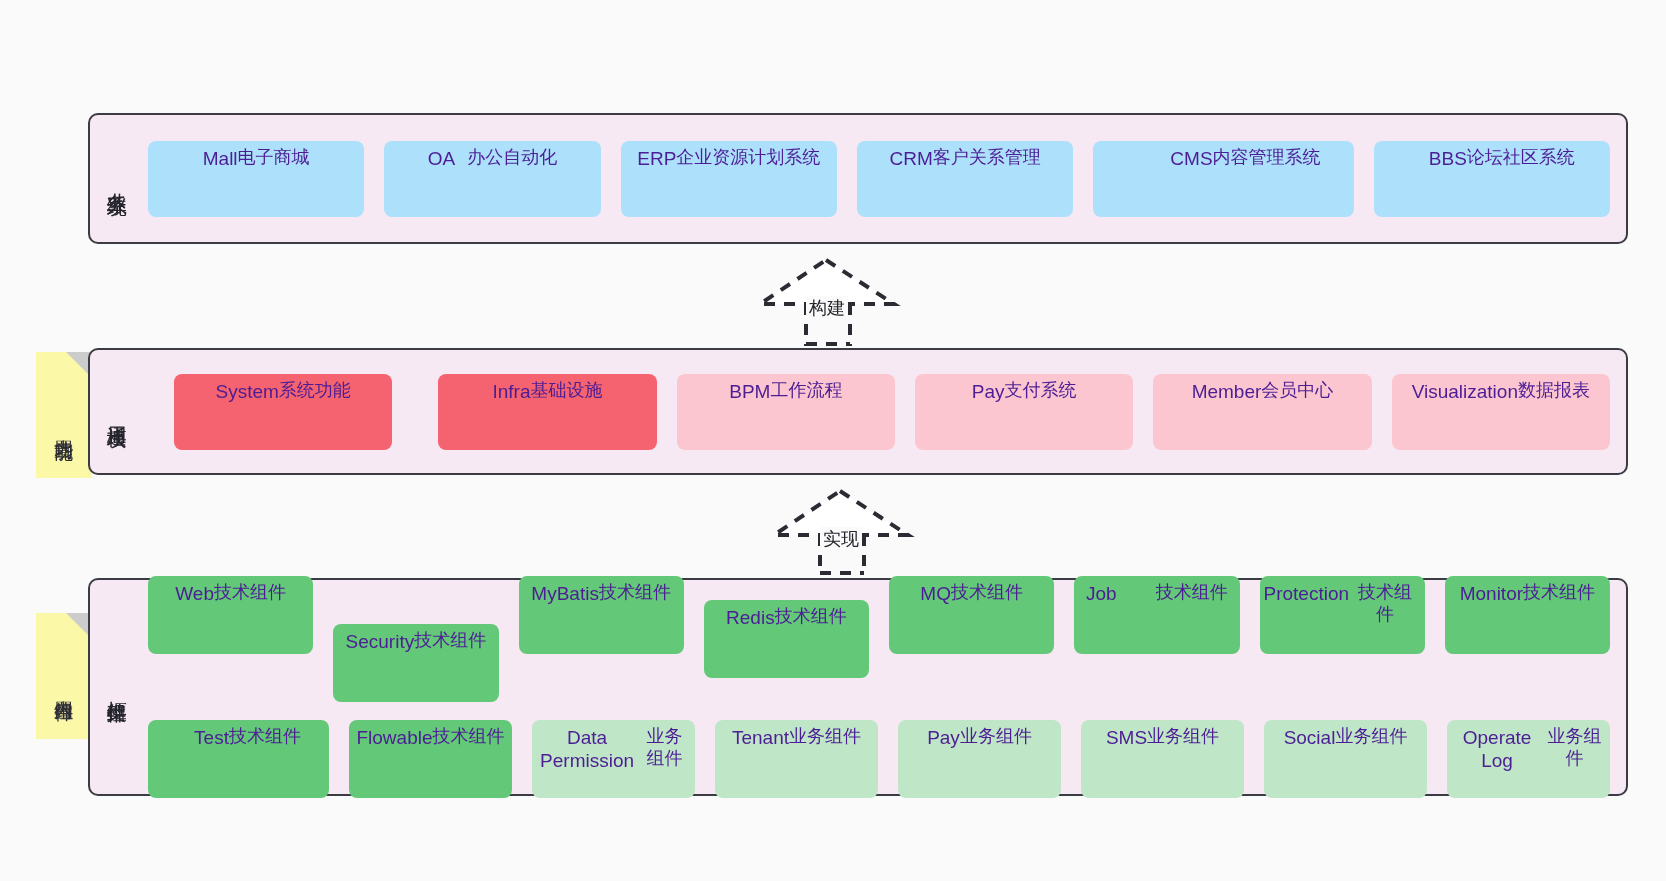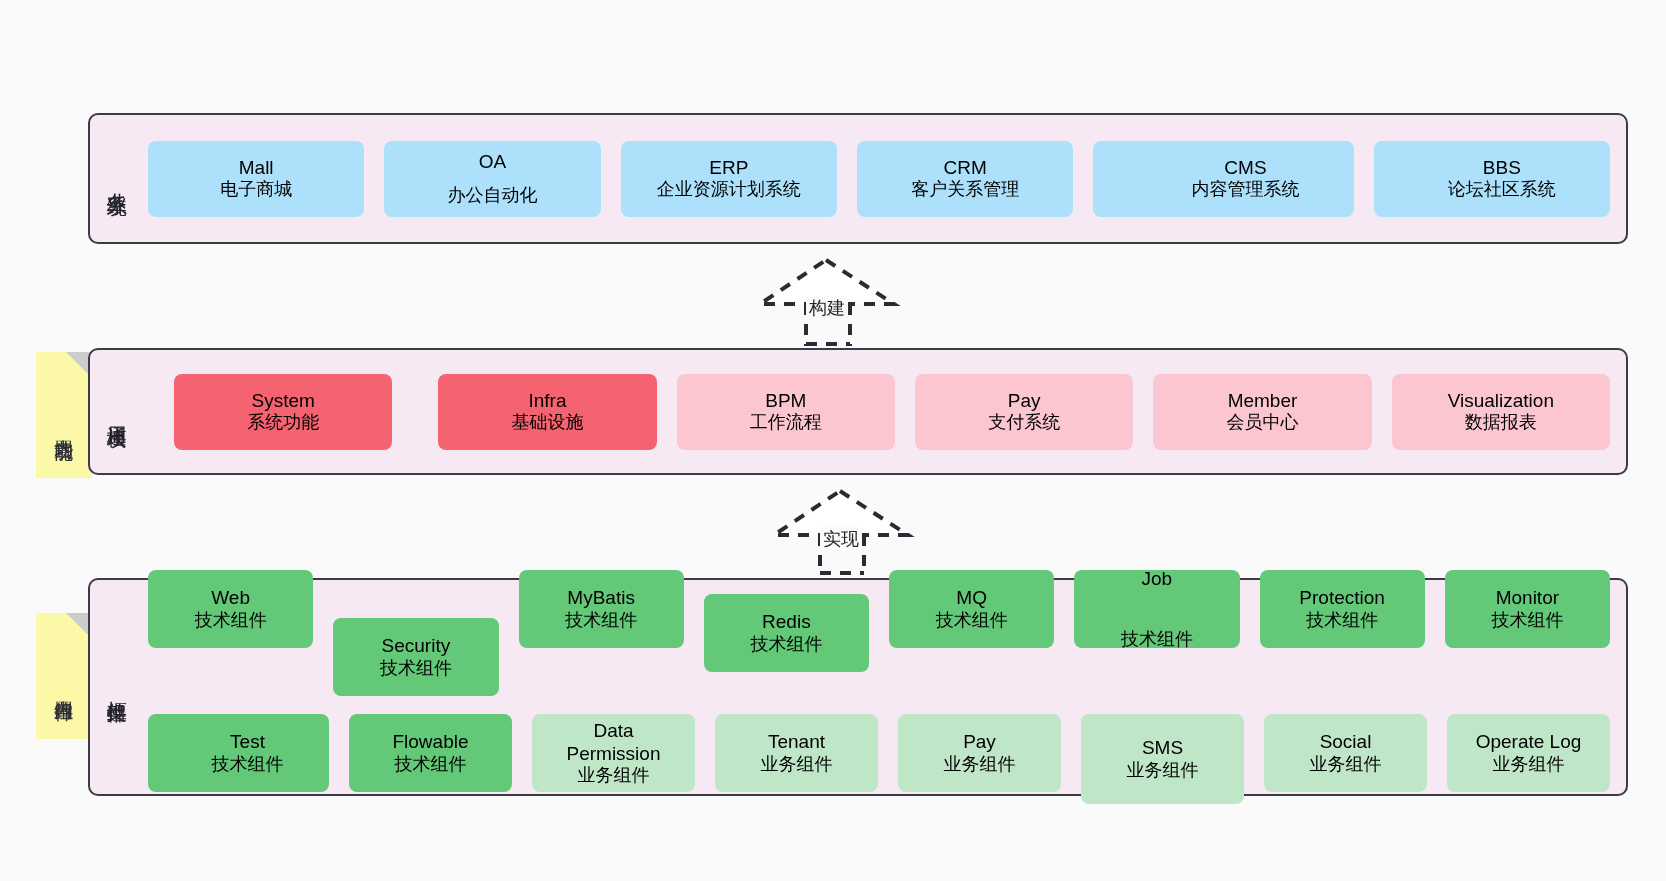--- a/index.html
+++ b/index.html
@@ -45,25 +45,25 @@
   .row {
     display: flex;
     gap: 20px;
     align-items: stretch;
   }
   .row > .card { flex: 1 1 0; }
 
   .card {
     border-radius: 8px;
     display: flex;
-    flex-direction: column;
-    align-items: center;
+    flex-direction: row;
+    align-items: flex-start;
     justify-content: center;
     text-align: center;
-    color: #000000;
+    color: #4c1d95;
     line-height: 1.22;
     padding: 6px 4px;
     user-select: none;
   }
   .card .en { font-size: 19px; }
   .card .cn { font-size: 18px; }
 
   
   .c-blue      { background: #ace0fb; }
   .c-red       { background: #f4636f; margin-left: 26px; }
@@ -261,21 +261,21 @@
           <span class="cn">业务组件</span>
         </div>
         <div class="card c-greenlite" style="height:78px;">
           <span class="en">Tenant</span>
           <span class="cn">业务组件</span>
         </div>
         <div class="card c-greenlite" style="height:78px;">
           <span class="en">Pay</span>
           <span class="cn">业务组件</span>
         </div>
-        <div class="card c-greenlite" style="height:90px;">
+        <div class="card c-greenlite" style="height:78px;">
           <span class="en">SMS</span>
           <span class="cn">业务组件</span>
         </div>
         <div class="card c-greenlite" style="height:78px;">
           <span class="en">Social</span>
           <span class="cn">业务组件</span>
         </div>
         <div class="card c-greenlite" style="height:78px;">
           <span class="en">Operate Log</span>
           <span class="cn">业务组件</span>

